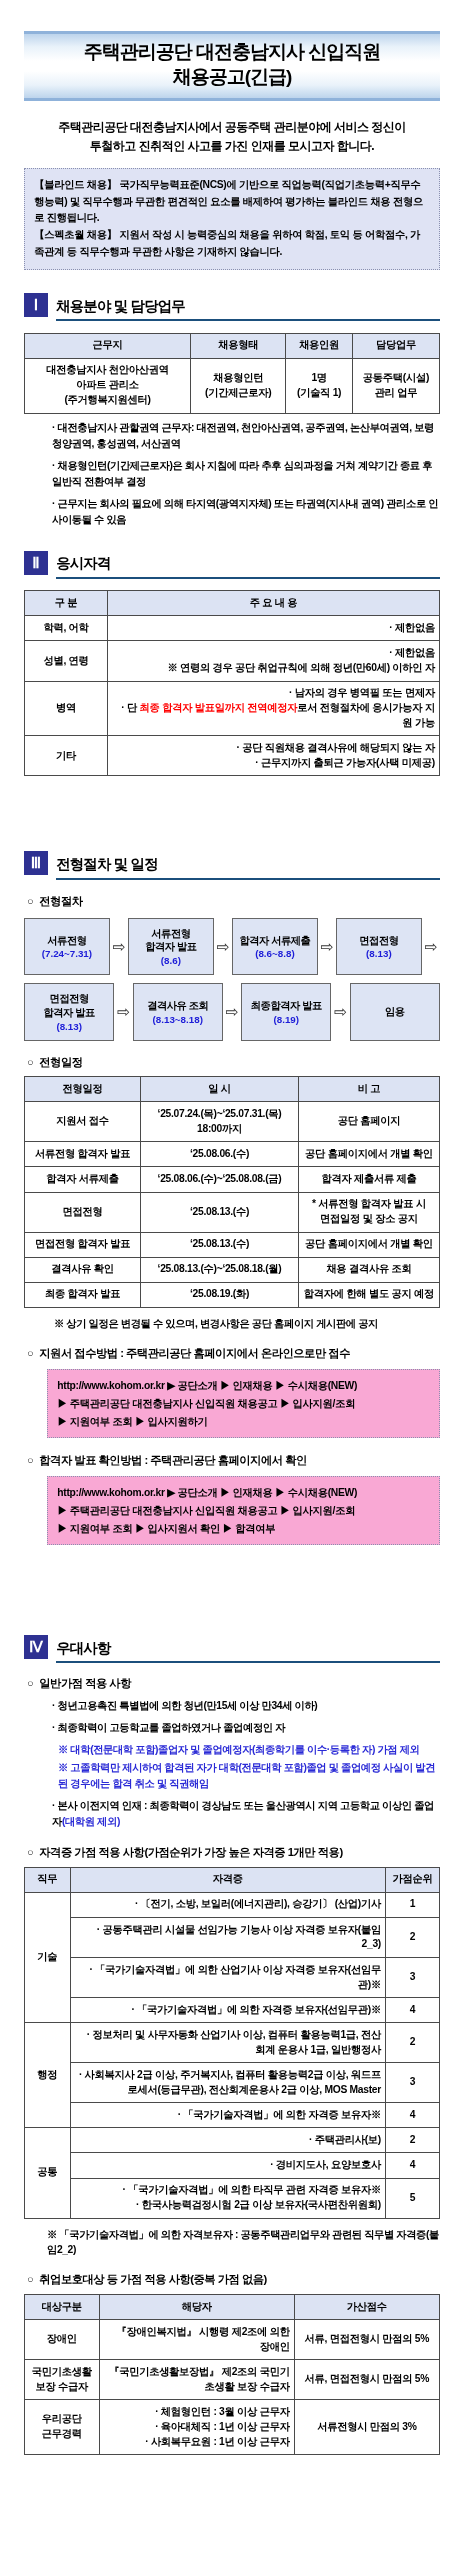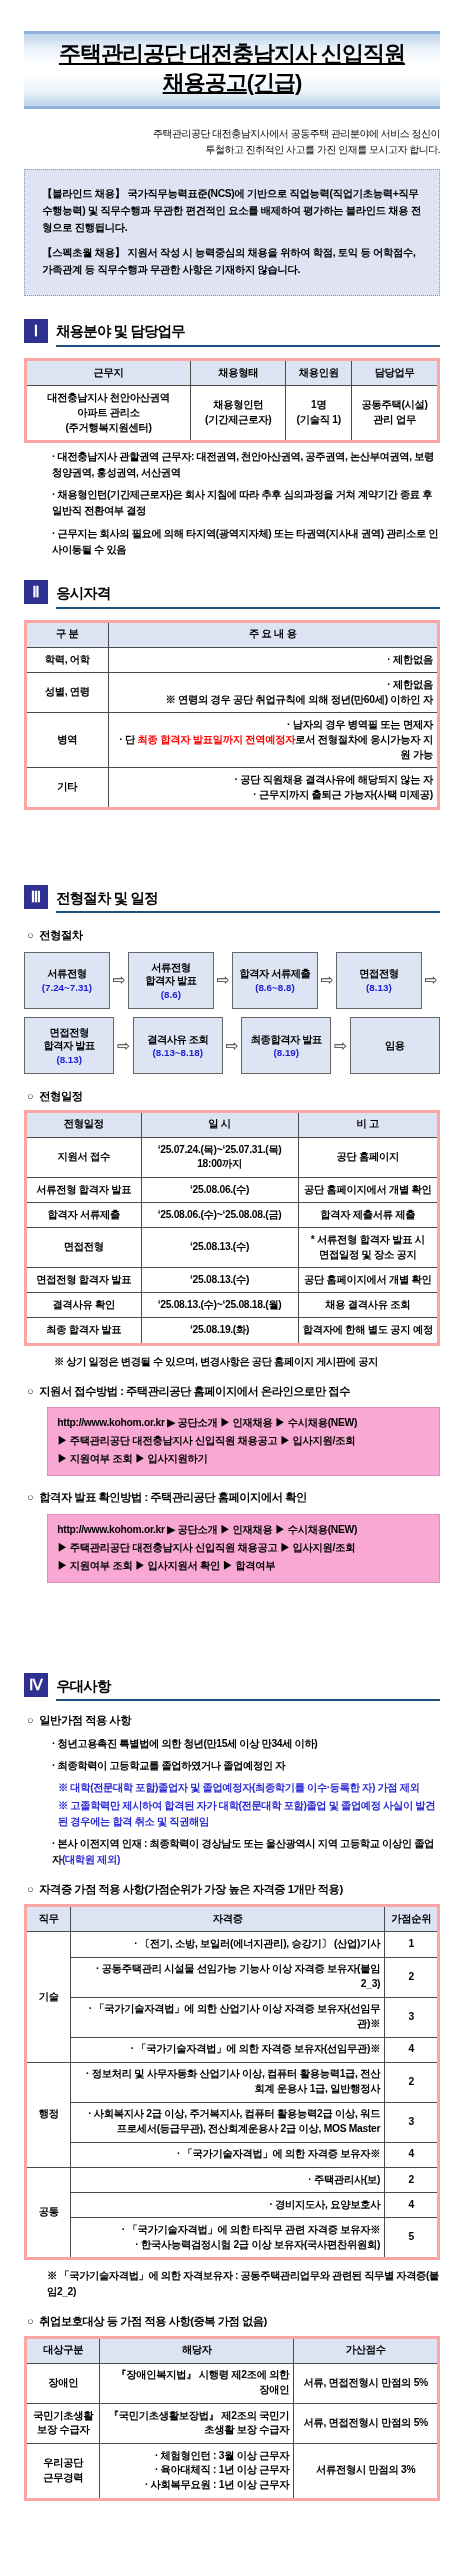--- a/index.html
+++ b/index.html
@@ -3,45 +3,45 @@
 <meta charset="utf-8">
 <style>
   html,body{margin:0;padding:0;background:#ffffff;}
   body{width:464px;font-family:"Liberation Sans",sans-serif;color:#000;}
   .page{width:464px;box-sizing:border-box;padding:31px 24px 62px;}
 
   
   .title-box{border-top:3.6px solid #8fb2da;border-bottom:3.6px solid #8fb2da;
     background:linear-gradient(180deg,#bdd4ec 0%,#e9f2fa 20%,#ffffff 42%,#ffffff 58%,#e9f2fa 80%,#bdd4ec 100%);
     text-align:center;padding:6.2px 0 8.2px;}
-  .title-line{font-size:22px;font-weight:800;letter-spacing:-1px;line-height:1.3;text-decoration:underline;}
-
-  .intro{margin:17.5px 0 12.4px;text-align:right;font-size:10px;font-weight:400;line-height:1.55;letter-spacing:-0.5px;}
+  .title-line{font-size:19px;font-weight:800;letter-spacing:-1px;line-height:1.3;}
+
+  .intro{margin:17.5px 0 12.4px;text-align:center;font-size:12px;font-weight:700;line-height:1.55;letter-spacing:-0.5px;}
 
   .notice-box{border:1px dotted #8a90b0;background:#dfe3f4;padding:7.7px 9.3px;
     font-size:10.3px;font-weight:700;line-height:1.65;letter-spacing:-0.3px;}
-  .notice-box p{margin:8px;}
+  .notice-box p{margin:0;}
 
   
   .sec{margin-top:23px;}
   .sec-header{display:flex;align-items:flex-end;gap:8.2px;}
   .sec-num{flex:0 0 auto;width:24px;height:24px;background:#2e3192;color:#fff;
     font-family:"Liberation Serif",serif;font-size:15px;line-height:24px;text-align:center;font-weight:700;}
   .sec-title{font-size:14.4px;font-weight:800;letter-spacing:-0.8px;padding-bottom:1.5px;}
   .sec-rule{border-bottom:2.1px solid #1b4f7c;margin:2.1px 0 0 32px;}
 
   
   .hc{display:flex;gap:6.2px;align-items:flex-start;font-size:11.3px;font-weight:700;
     letter-spacing:-0.5px;line-height:1.5;margin:13.4px 0 0 3.1px;}
   .hc .circ{flex:0 0 auto;font-size:10.8px;}
   .hc.tight{margin-top:7.2px;}
 
   
   table{border-collapse:collapse;width:100%;}
-  .tbl{margin-top:11.3px;border:3px solid #fca5a5;}
+  .tbl{margin-top:11.3px;border:1px solid #fca5a5;}
   .tbl th{background:#dce3f3;font-size:11.3px;}
   .tbl th,.tbl td{border:0.5px solid #4a4a4a;padding:4.6px 4.1px;font-size:10.3px;font-weight:700;
     letter-spacing:-0.3px;text-align:center;vertical-align:middle;line-height:1.45;}
   .tbl td.lft{text-align:right;padding-left:7.2px;}
   .preline{white-space:pre-line;}
 
   .b-line{font-size:10.3px;font-weight:700;letter-spacing:-0.4px;line-height:1.55;margin:6.2px 0 0 28px;}
   .b-line.blue{color:#2a2ad6;margin-left:34px;}
   .note-line{font-size:10.3px;font-weight:700;letter-spacing:-0.4px;line-height:1.5;margin:8.2px 0 0 23px;}
 

